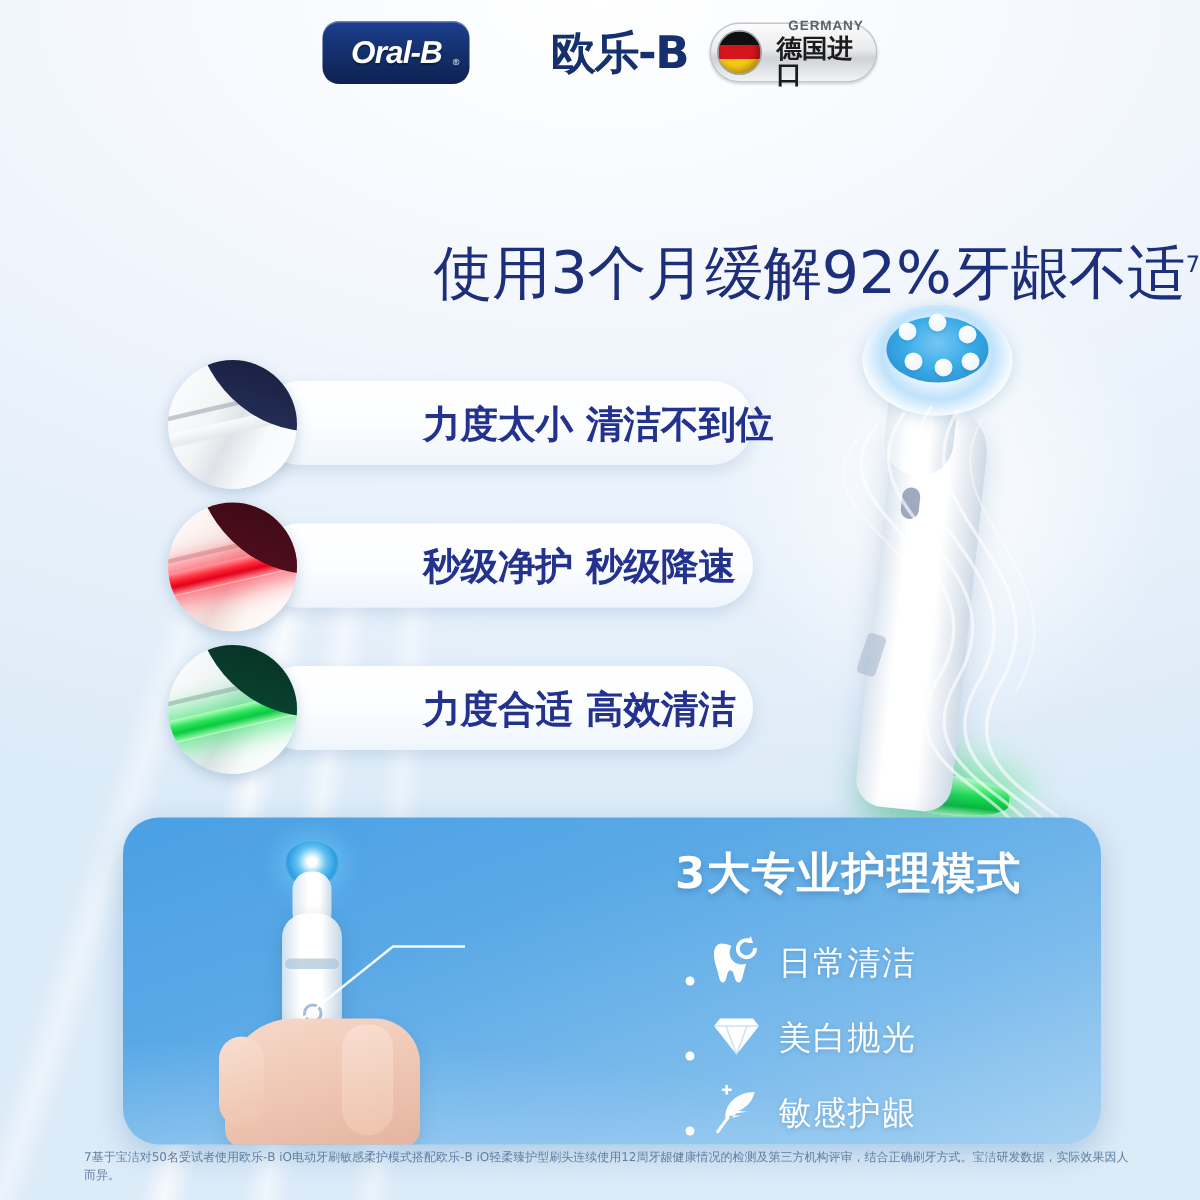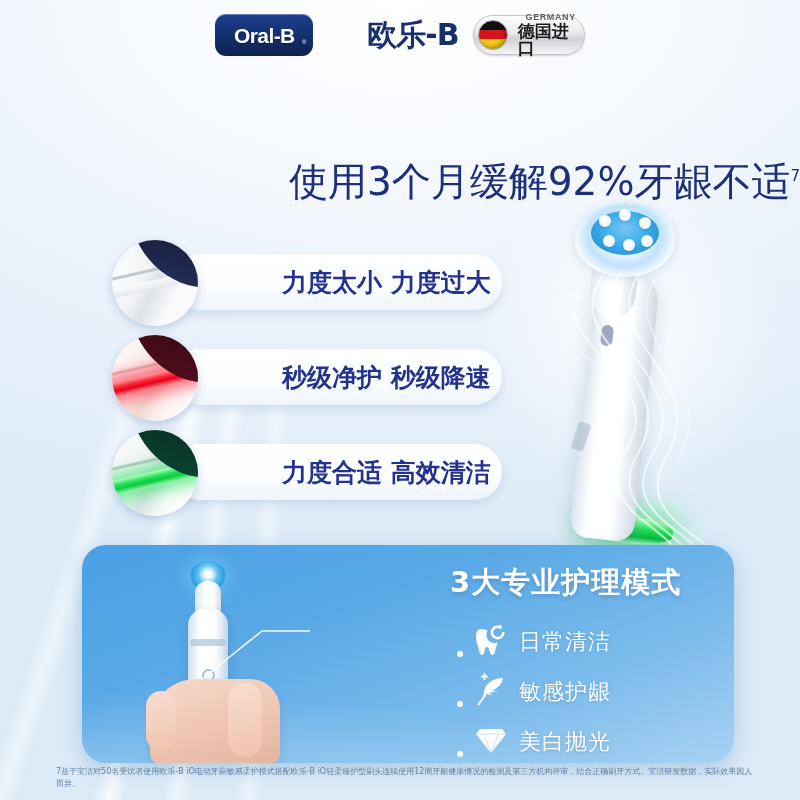--- a/index.html
+++ b/index.html
@@ -40,21 +40,21 @@
     display:flex; align-items:center; justify-content:center; gap:14px;
   }
   .oralb-logo {
     width:98px; height:42px; border-radius:11px;
     background:linear-gradient(180deg,#1c3f8f 0%, #14306e 48%, #0d2252 100%);
     box-shadow:inset 0 1px 0 rgba(255,255,255,.35);
     display:flex; align-items:center; justify-content:center;
     position:relative;
   }
   .oralb-logo .wm {
-    color:#fff; font-weight:bold; font-size:21px;
+    color:#fff; font-style:italic; font-weight:bold; font-size:21px;
     letter-spacing:-0.6px; line-height:1;
     text-shadow:0 1px 1px rgba(0,0,0,.35);
   }
   .oralb-logo .reg {
     position:absolute; right:7px; bottom:11px;
     color:#fff; font-size:6px;
   }
   .cn-brand {
     color:#16306d; font-weight:bold; font-size:30px; letter-spacing:-1px;
     font-family:"DejaVu Sans","Liberation Sans",sans-serif;
@@ -71,21 +71,21 @@
   .flag {
     width:30px; height:30px; border-radius:50%;
     background:linear-gradient(180deg,#101010 0%,#101010 33%,#d4161c 33%,#d4161c 66%,#f6c915 66%,#f6c915 100%);
     border:1px solid #9aa0a6; flex:none;
     box-shadow:inset -2px -2px 4px rgba(0,0,0,.3);
   }
   .badge-text { display:flex; flex-direction:column; align-items:center; line-height:1; }
   .badge-text .en { font-size:9px; color:#5c6168; letter-spacing:.6px; font-weight:bold; }
   .badge-text .cn {
     font-size:17px; color:#1b1b1b; font-weight:bold; margin-top:2px;
-    font-family:Liberation Mono, monospace;
+    font-family:Liberation Serif, serif;
   }
 
   
   .headline {
     position:absolute; top:88px; left:0; right:0; text-align:center;
     color:#1d2f7a; font-weight:bold; font-size:58px; letter-spacing:1px;
     font-family:"DejaVu Sans","Liberation Sans",sans-serif;
     white-space:nowrap;
   }
   .subline {
@@ -338,21 +338,21 @@
         <path d="M46 70 C 2 126, 138 152, 88 228"></path>
         <path d="M130 56 C 92 120, 200 158, 152 238"></path>
       </g>
     </svg>
   </div>
 
   <div class="pills">
 
     <div class="pill-row">
       <div class="pill">
-        <span>力度太小 力度过大</span>
+        <span>力度太小 清洁不到位</span>
       </div>
       <div class="thumb">
         <div class="body"></div>
         <div class="seam"></div>
         <div class="ring none"></div>
         <div class="dark" style="background:linear-gradient(210deg,#0d1430,#2b3560);"></div>
       </div>
     </div>
 
     <div class="pill-row">
@@ -417,38 +417,38 @@
             <path d="M27.5 1.2l1.6 4.6-4.8-.6z" fill="#ffffff"></path>
           </svg>
         </div>
         <div class="lbl">日常清洁</div>
       </div>
 
       <div class="mode">
         <div class="dot"></div>
         <div class="ico">
           <svg viewBox="0 0 36 34" width="36" height="34">
-            <path d="M30 5c-7 0-14 3-17.5 9.2-2 3.5-2.2 7-1.6 9.6l2.8-2.9 7.4-.2-6.2 1.6 3-3.1 7.6-1-6.2-.5C25 15 29 10.6 30 5z" fill="#ffffff"></path>
-            <path d="M12.2 22.2 L5.5 31.5" stroke="#ffffff" stroke-width="2" stroke-linecap="round" fill="none"></path>
-            <path d="M9 3.5h5M11.5 1v5" stroke="#ffffff" stroke-width="1.8" stroke-linecap="round"></path>
-          </svg>
-        </div>
-        <div class="lbl">敏感护龈</div>
-      </div>
-
-      <div class="mode">
-        <div class="dot"></div>
-        <div class="ico">
-          <svg viewBox="0 0 36 34" width="36" height="34">
             <path d="M3 11h30L18 30z" fill="#ffffff"></path>
             <path d="M7 6h22l4 5H3z" fill="#ffffff"></path>
             <path d="M3 11h30" stroke="#9fcdee" stroke-width="1" opacity=".55"></path>
             <path d="M11 11 18 30 25 11" stroke="#9fcdee" stroke-width="1" fill="none" opacity=".55"></path>
           </svg>
         </div>
         <div class="lbl">美白抛光</div>
       </div>
 
+      <div class="mode">
+        <div class="dot"></div>
+        <div class="ico">
+          <svg viewBox="0 0 36 34" width="36" height="34">
+            <path d="M30 5c-7 0-14 3-17.5 9.2-2 3.5-2.2 7-1.6 9.6l2.8-2.9 7.4-.2-6.2 1.6 3-3.1 7.6-1-6.2-.5C25 15 29 10.6 30 5z" fill="#ffffff"></path>
+            <path d="M12.2 22.2 L5.5 31.5" stroke="#ffffff" stroke-width="2" stroke-linecap="round" fill="none"></path>
+            <path d="M9 3.5h5M11.5 1v5" stroke="#ffffff" stroke-width="1.8" stroke-linecap="round"></path>
+          </svg>
+        </div>
+        <div class="lbl">敏感护龈</div>
+      </div>
+
     </div>
   </div>
 
   <div class="footnote">7基于宝洁对50名受试者使用欧乐-B iO电动牙刷敏感柔护模式搭配欧乐-B iO轻柔臻护型刷头连续使用12周牙龈健康情况的检测及第三方机构评审，结合正确刷牙方式。宝洁研发数据，实际效果因人而异。</div>
 </div>
 
 </body></html>

